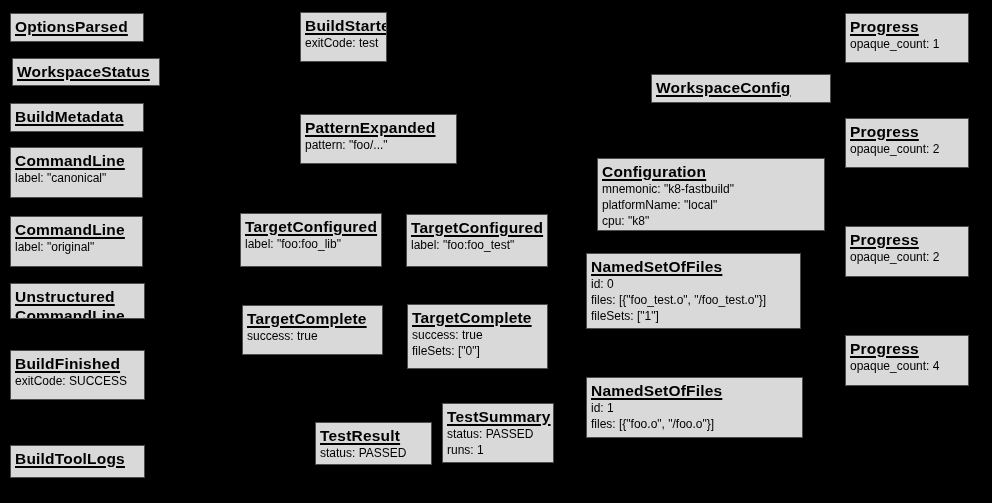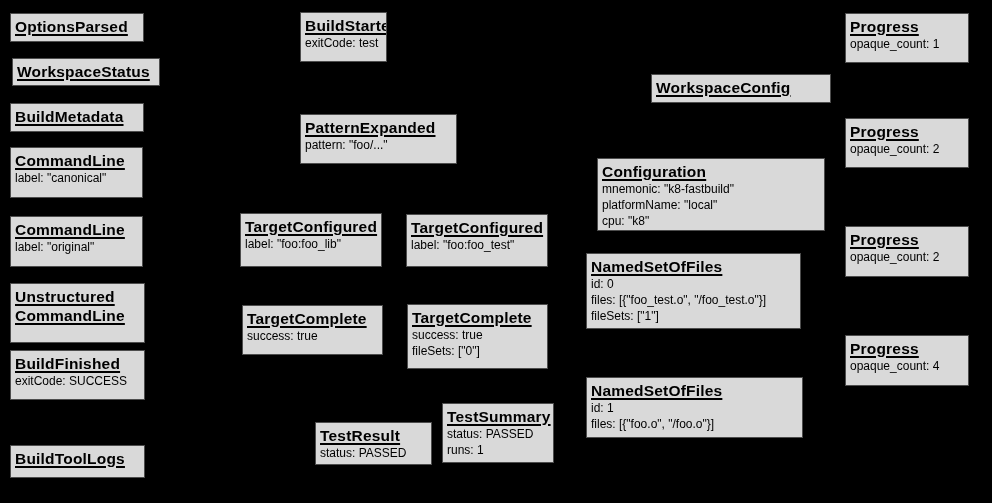--- a/index.html
+++ b/index.html
@@ -55,21 +55,21 @@
   <div class="box" style="left:10px;top:147px;width:133px;height:51px">
     <div class="bt">CommandLine</div>
     <div class="bl">label: "canonical"</div>
   </div>
 
   <div class="box" style="left:10px;top:216px;width:133px;height:51px">
     <div class="bt">CommandLine</div>
     <div class="bl">label: "original"</div>
   </div>
 
-  <div class="box" style="left:10px;top:283px;width:135px;height:60px">
+  <div class="box" style="left:10px;top:283px;width:135px;height:36px">
     <div class="bt">Unstructured
 CommandLine</div>
   </div>
 
   <div class="box" style="left:10px;top:445px;width:135px;height:33px">
     <div class="bt">BuildToolLogs</div>
   </div>
 
   <div class="box" style="left:10px;top:350px;width:135px;height:50px">
     <div class="bt">BuildFinished</div>

